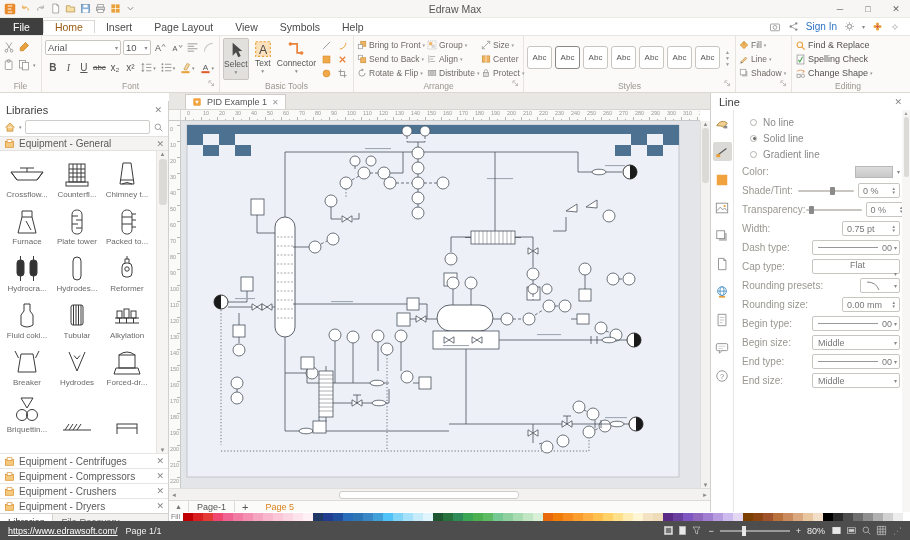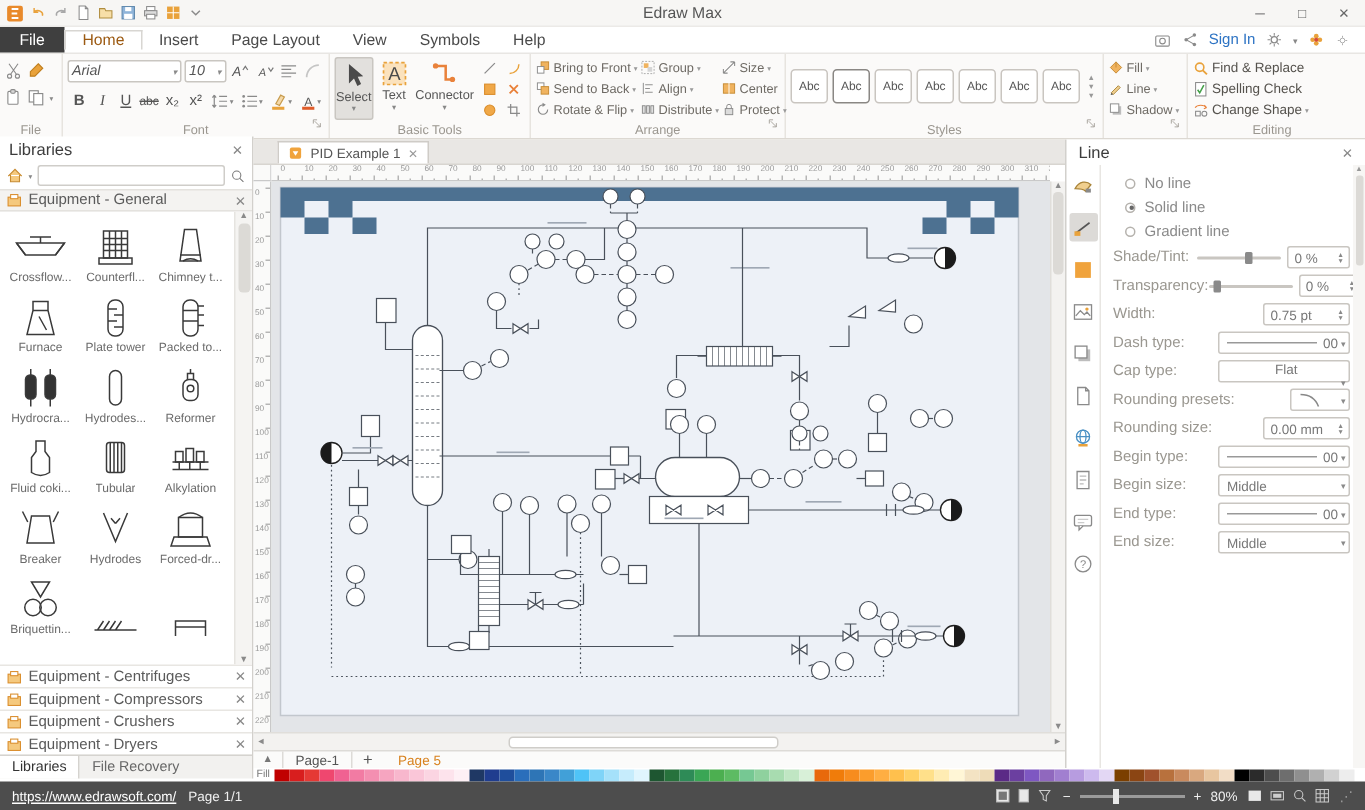--- a/index.html
+++ b/index.html
@@ -32,21 +32,21 @@
   .caret{font-size:6px;color:#8a8a8a;margin-left:auto;padding-left:2px}
   .bigbtn{display:flex;flex-direction:column;align-items:center;justify-content:flex-start;width:30px;height:42px;border-radius:2px;padding-top:2px}
   .bigbtn .blabel{font-size:8.5px;color:#555;line-height:10px}
   .bigbtn .bcaret{font-size:5.5px;color:#888}
   .bigbtn.pressed{background:#e2e0dd;border:1px solid #c9c6c1}
   .arr-item{display:flex;align-items:center;height:14px;font-size:8.5px;color:#6e6a64;white-space:nowrap}
   .arr-item .ico{margin-right:2px}
   .stylebox{width:25px;height:23px;border:1px solid #c9c5c0;border-radius:3px;background:#fff;display:flex;align-items:center;justify-content:center;font-size:8px;color:#555}
   .stylebox.sel{border:1.5px solid #8a8784}
   
-  #left-panel{left:0;top:91px;width:169px;height:428px;background:#fff;border-right:1px solid #d2d0cc;display:flex;flex-direction:column}
+  #left-panel{left:0;top:101px;width:169px;height:428px;background:#fff;border-right:1px solid #d2d0cc;display:flex;flex-direction:column}
   #lib-header{height:17px;display:flex;align-items:center;padding:0 6px;font-size:11px;color:#3c3c3c}
   .xbtn{margin-left:auto;color:#888;font-size:9px}
   #lib-search{height:18px;display:flex;align-items:center;padding:0 4px;gap:3px}
   #lib-search input{flex:1;height:14px;border:1px solid #cfcdc9;border-radius:2px;font-size:9px;padding:0 3px;color:#555;background:#fff}
   .libgroup-h{height:15px;background:#f4f3f1;border-top:1px solid #e4e2de;border-bottom:1px solid #e4e2de;display:flex;align-items:center;padding:0 4px;gap:4px;font-size:10px;color:#5a5a5a}
   #lib-grid-wrap{position:relative;flex:1;overflow:hidden}
   #lib-grid{position:absolute;left:2px;top:2px;width:150px;display:grid;grid-template-columns:50px 50px 50px}
   .shape-cell{height:47px;display:flex;flex-direction:column;align-items:center;justify-content:flex-end;padding-bottom:1px}
   .shape-cell .sname{font-size:8px;color:#6a6a6a;white-space:nowrap;overflow:hidden;max-width:49px}
   #lib-scroll{position:absolute;right:0;top:0;bottom:0;width:12px;background:#f5f4f2;border-left:1px solid #e6e4e0;display:flex;flex-direction:column;align-items:center;font-size:6px;color:#8a8a8a}
@@ -254,21 +254,21 @@
           <span style="font-size: 5px; color: rgb(136, 136, 136);">▾</span>
         </div>
       </div>
     <div class="rgroup" id="g-font" style="width:178px">
       <div class="glabel">Font</div>
       <div class="launcher" id="font-launcher"><span class="ico">
             <svg width="10" height="10" viewBox="0 0 16 16">
               <path d="M3 3 H7 M3 3 V7 M4.5 4.5 L10.5 10.5 M10.5 10.5 H6.5 M10.5 10.5 V6.5" stroke="#a5a19a" fill="none"></path>
             </svg>
           </span></div>
-    <div class="row" style="gap: 2px; height: 19px; font-style: italic;">
+    <div class="row" style="gap: 2px; height: 19px;">
           <div class="ffield" style="width: 84px;">
             <span>Arial</span>
             <span class="caret">▾</span>
           </div>
           <div class="ffield" style="width: 30px;">
             <span>10</span>
             <span class="caret">▾</span>
           </div>
           <span class="smallbtn">
             <span class="ico">
@@ -1439,20 +1439,27 @@
             <span class="rdot on"></span>
             <span>Solid line</span>
           </div>
           <div class="radio-row">
             <span class="rdot"></span>
             <span>Gradient line</span>
           </div>
         </div>
       <div id="rp-fields">
           <div class="fld">
+            <span>Color:</span>
+            <div class="ctrl row" style="gap: 4px;">
+              <div style="width: 38px; height: 12px; background: linear-gradient(rgb(220, 220, 220), rgb(200, 200, 200)); border: 1px solid rgb(184, 184, 184);"></div>
+              <span style="font-size: 6px; color: rgb(136, 136, 136);">▾</span>
+            </div>
+          </div>
+          <div class="fld">
             <span>Shade/Tint:</span>
             <div class="ctrl row" style="gap: 4px;">
               <div class="slider" style="width: 56px;">
                 <div class="knob" style="left: 32.24px;"></div>
               </div>
               <div class="spin" style="width: 42px;">
                 <span>0 %</span>
                 <span class="arrows">
                   <span>▲</span>
                   <span>▼</span>

